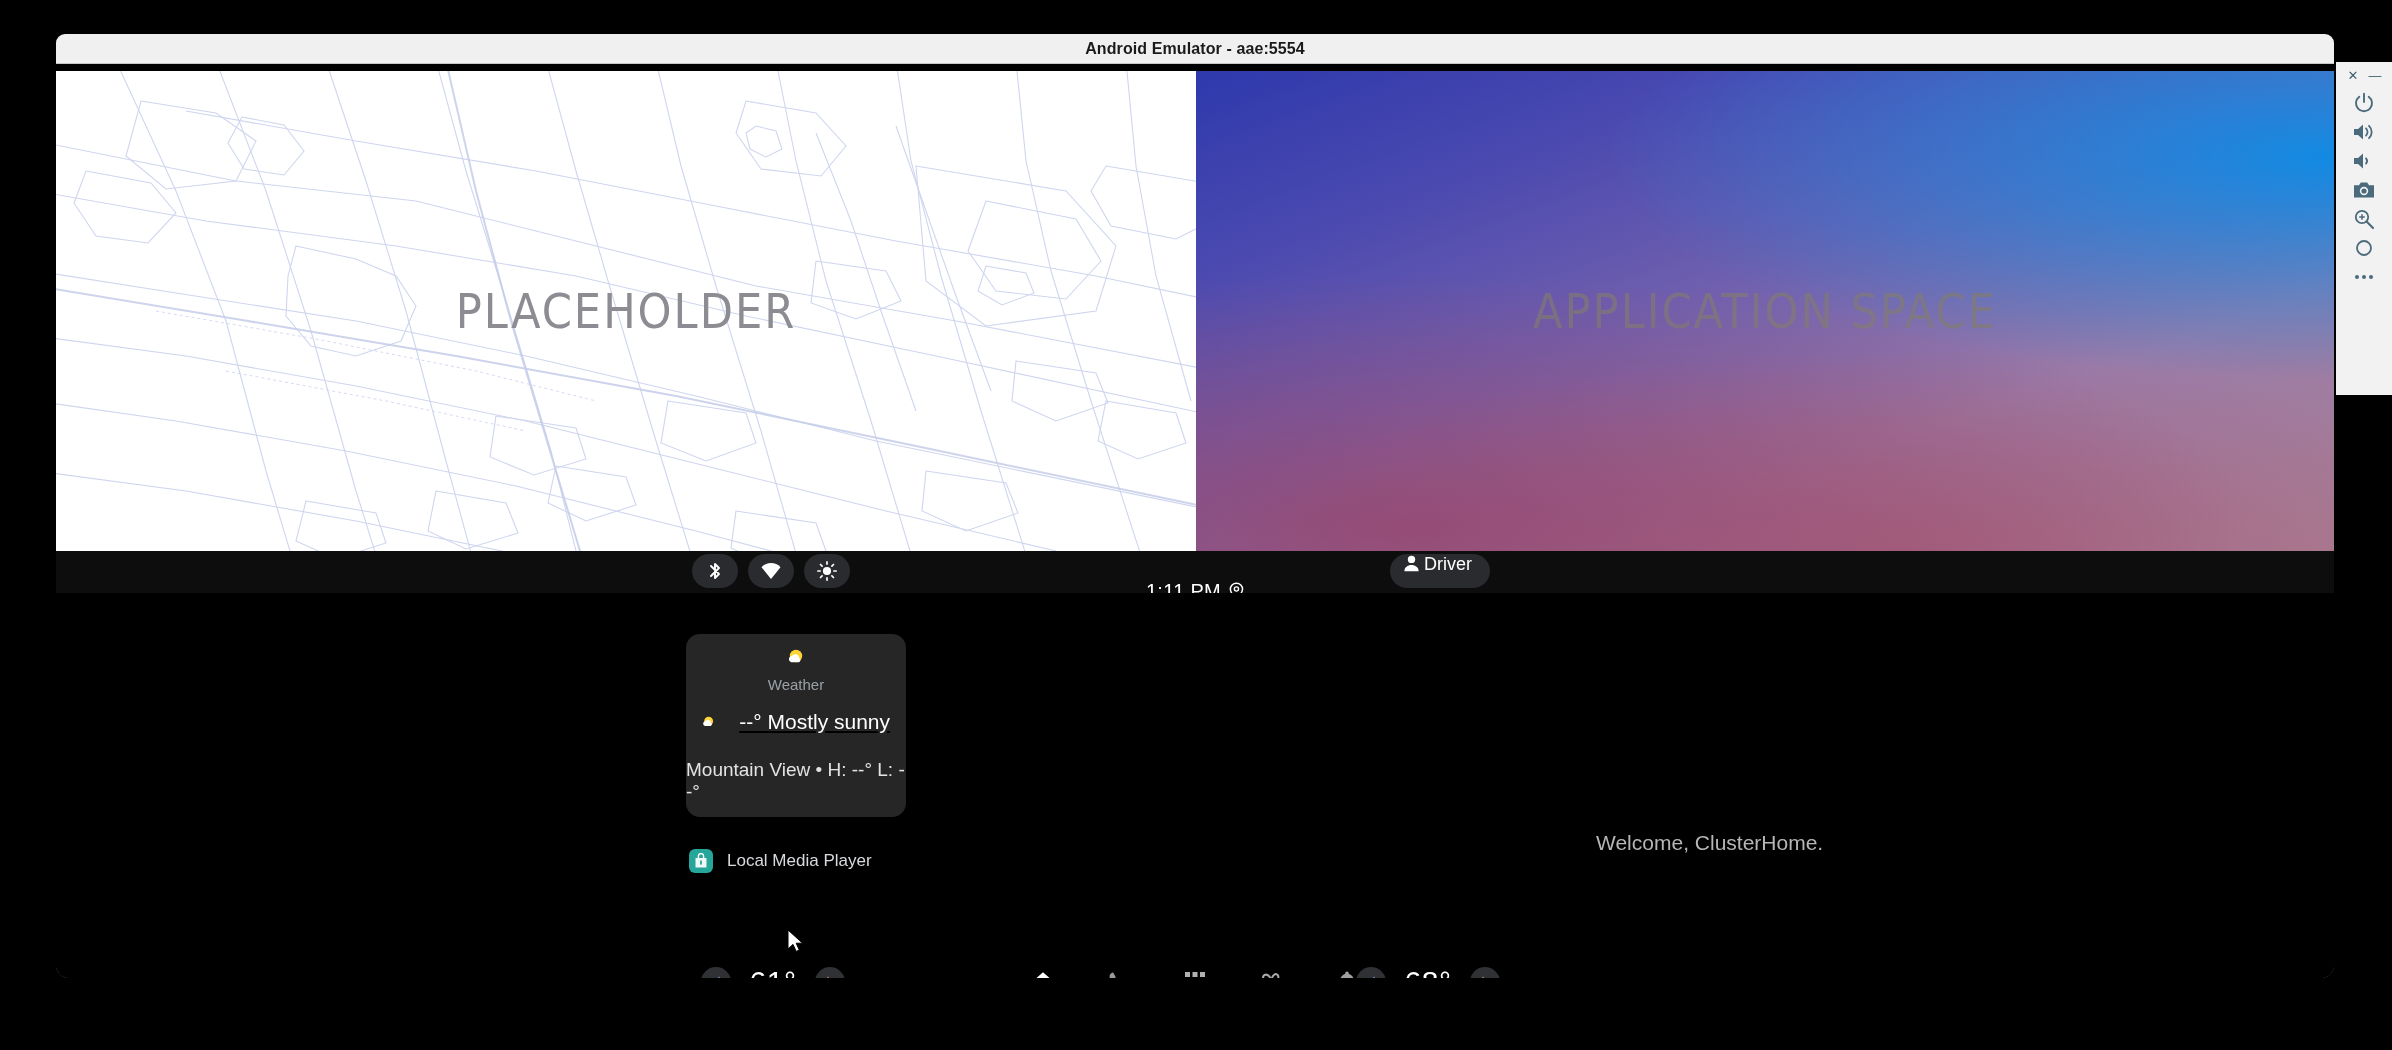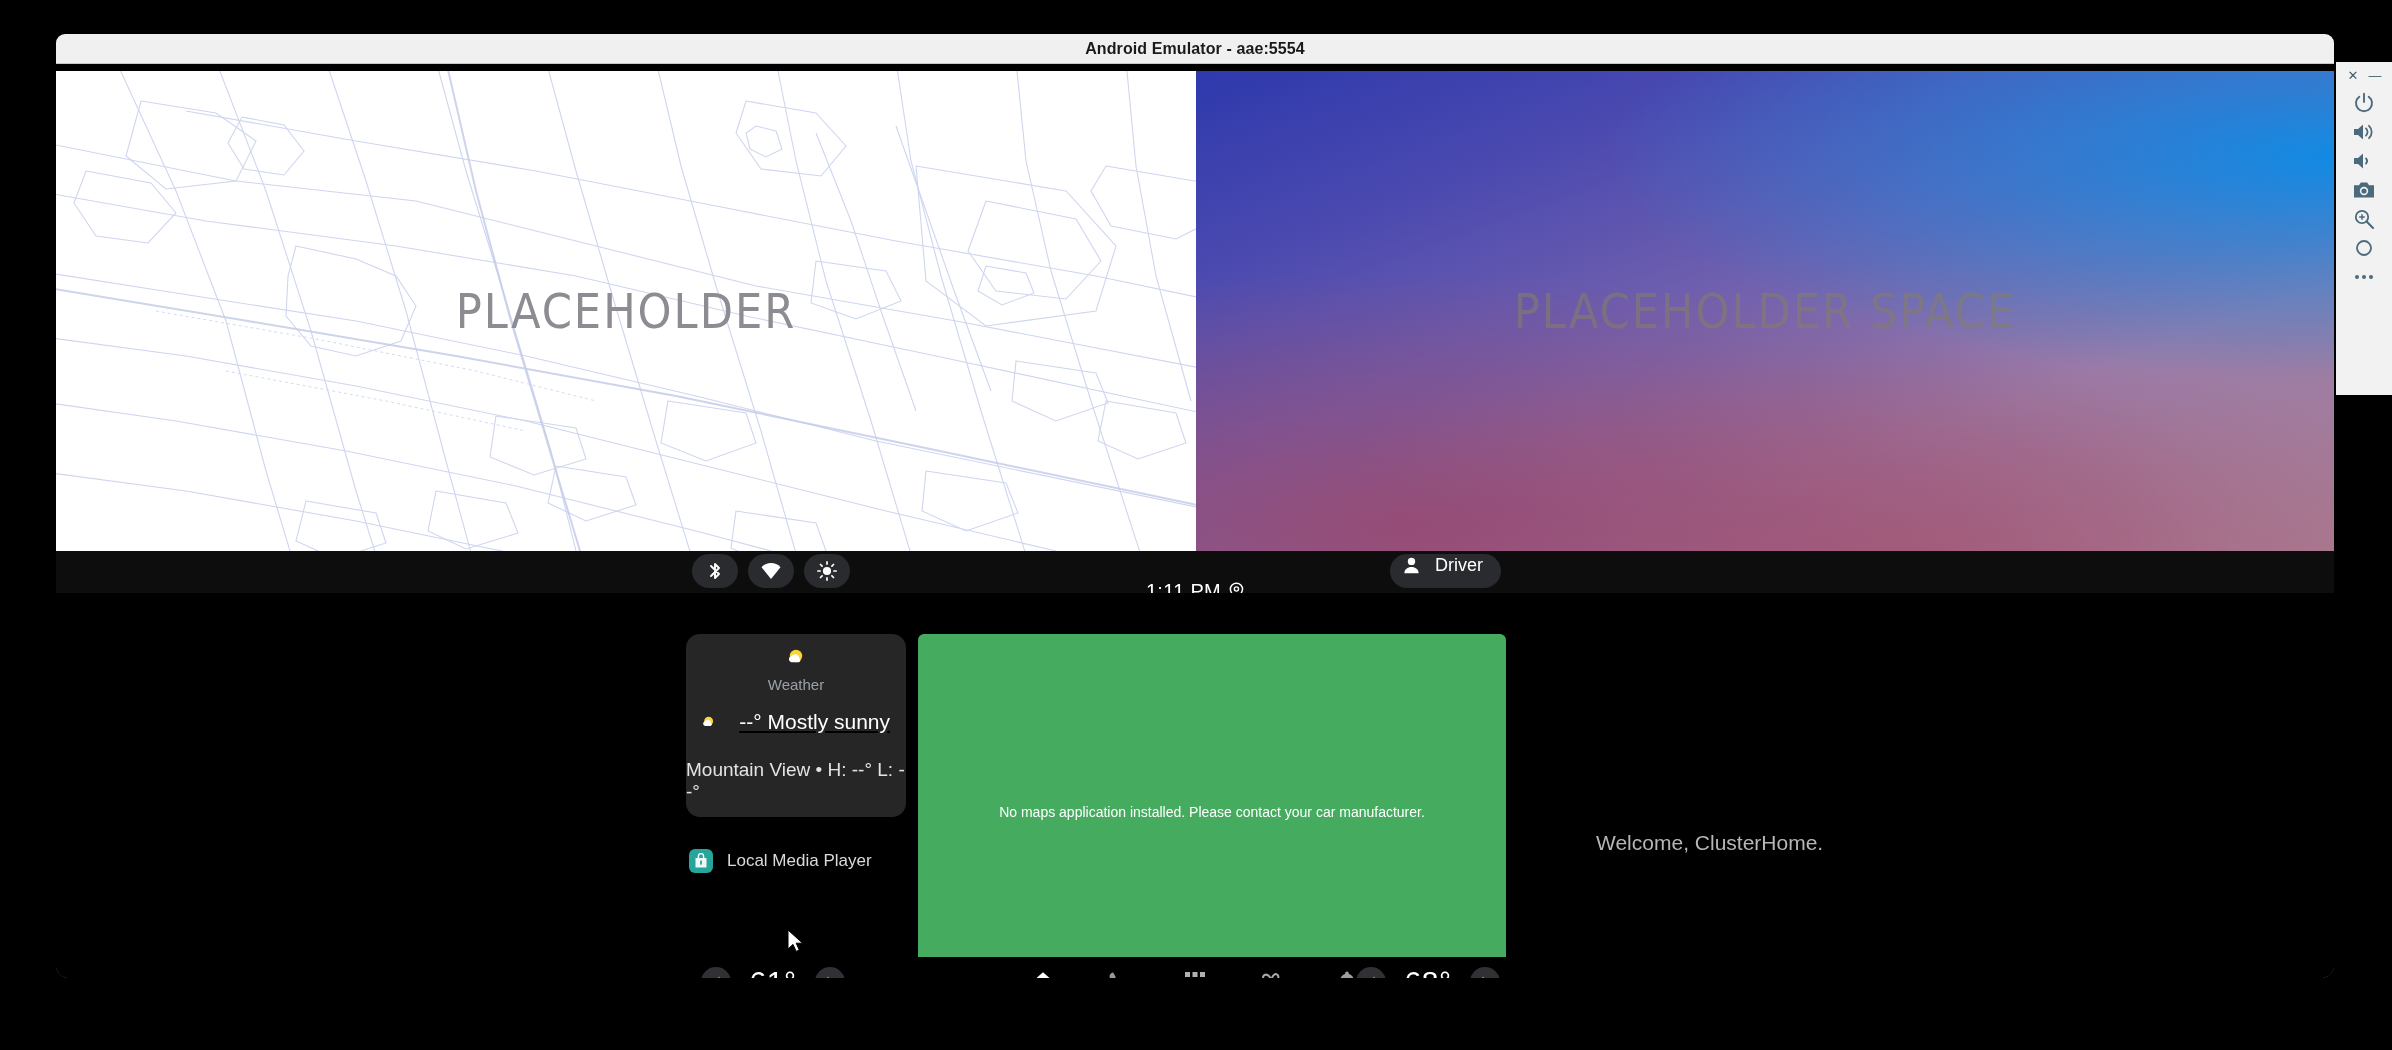--- a/index.html
+++ b/index.html
@@ -164,22 +164,22 @@
   }
 
   .user-chip {
     position: absolute;
     left: 1334px;
     top: 3px;
     height: 34px;
     border-radius: 17px;
     background: #2a2b2e;
     display: flex;
-    align-items: center;
-    gap: 14px;
+    align-items: flex-start;
+    gap: 3px;
     padding: 0 18px 12px 12px;
   }
 
   .user-chip-label {
     color: #ffffff;
     font-size: 18px;
   }
 
   
   .home-area {
@@ -468,21 +468,21 @@
             </g>
             <g stroke="#cfd6f0" stroke-width="0.9" stroke-dasharray="3 3" fill="none">
               <path d="M100 240 L260 268 L420 300 L540 330"></path>
               <path d="M170 300 L330 330 L470 360"></path>
             </g>
           </svg>
           <div class="pane-label">PLACEHOLDER</div>
         </div>
 
         <div class="app-pane">
-          <div class="pane-label">PLACEHOLDER SPACE</div>
+          <div class="pane-label">APPLICATION SPACE</div>
         </div>
       </div>
 
       <div class="status-bar">
 
         <div class="qs-group">
           <div class="qs-btn">
             <svg width="16" height="20" viewBox="0 0 16 20">
               <path d="M4 5 L12 13 L8 17 L8 3 L12 7 L4 15" stroke="#ffffff" stroke-width="1.9" fill="none" stroke-linejoin="round" stroke-linecap="round"></path>
             </svg>
@@ -550,23 +550,20 @@
           <div class="media-icon">
             <svg width="14" height="16" viewBox="0 0 14 16">
               <path d="M1.5 5 L12.5 5 L12.5 14.5 L1.5 14.5 Z" fill="#ffffff" opacity="0.92"></path>
               <path d="M4.4 5 L4.4 3.2 A2.6 2.6 0 0 1 9.6 3.2 L9.6 5" fill="none" stroke="#ffffff" stroke-width="1.4"></path>
               <rect x="6.1" y="7.6" width="1.8" height="4" fill="#26a69a"></rect>
             </svg>
           </div>
           <span class="media-label">Local Media Player</span>
         </div>
 
-        <div class="maps-panel">
-          <span class="maps-panel-text">No maps application installed. Please contact your car manufacturer.</span>
-        </div>
 
         <div class="cluster-text">Welcome, ClusterHome.</div>
 
         <svg class="cursor" viewBox="0 0 20 24">
           <path d="M2 1 L2 20 L7 15.4 L10.2 22.4 L13.3 21 L10.2 14.2 L16.6 14.2 Z" fill="#ffffff" stroke="#000000" stroke-width="1"></path>
         </svg>
       </div>
 
       <div class="nav-bar">
 

